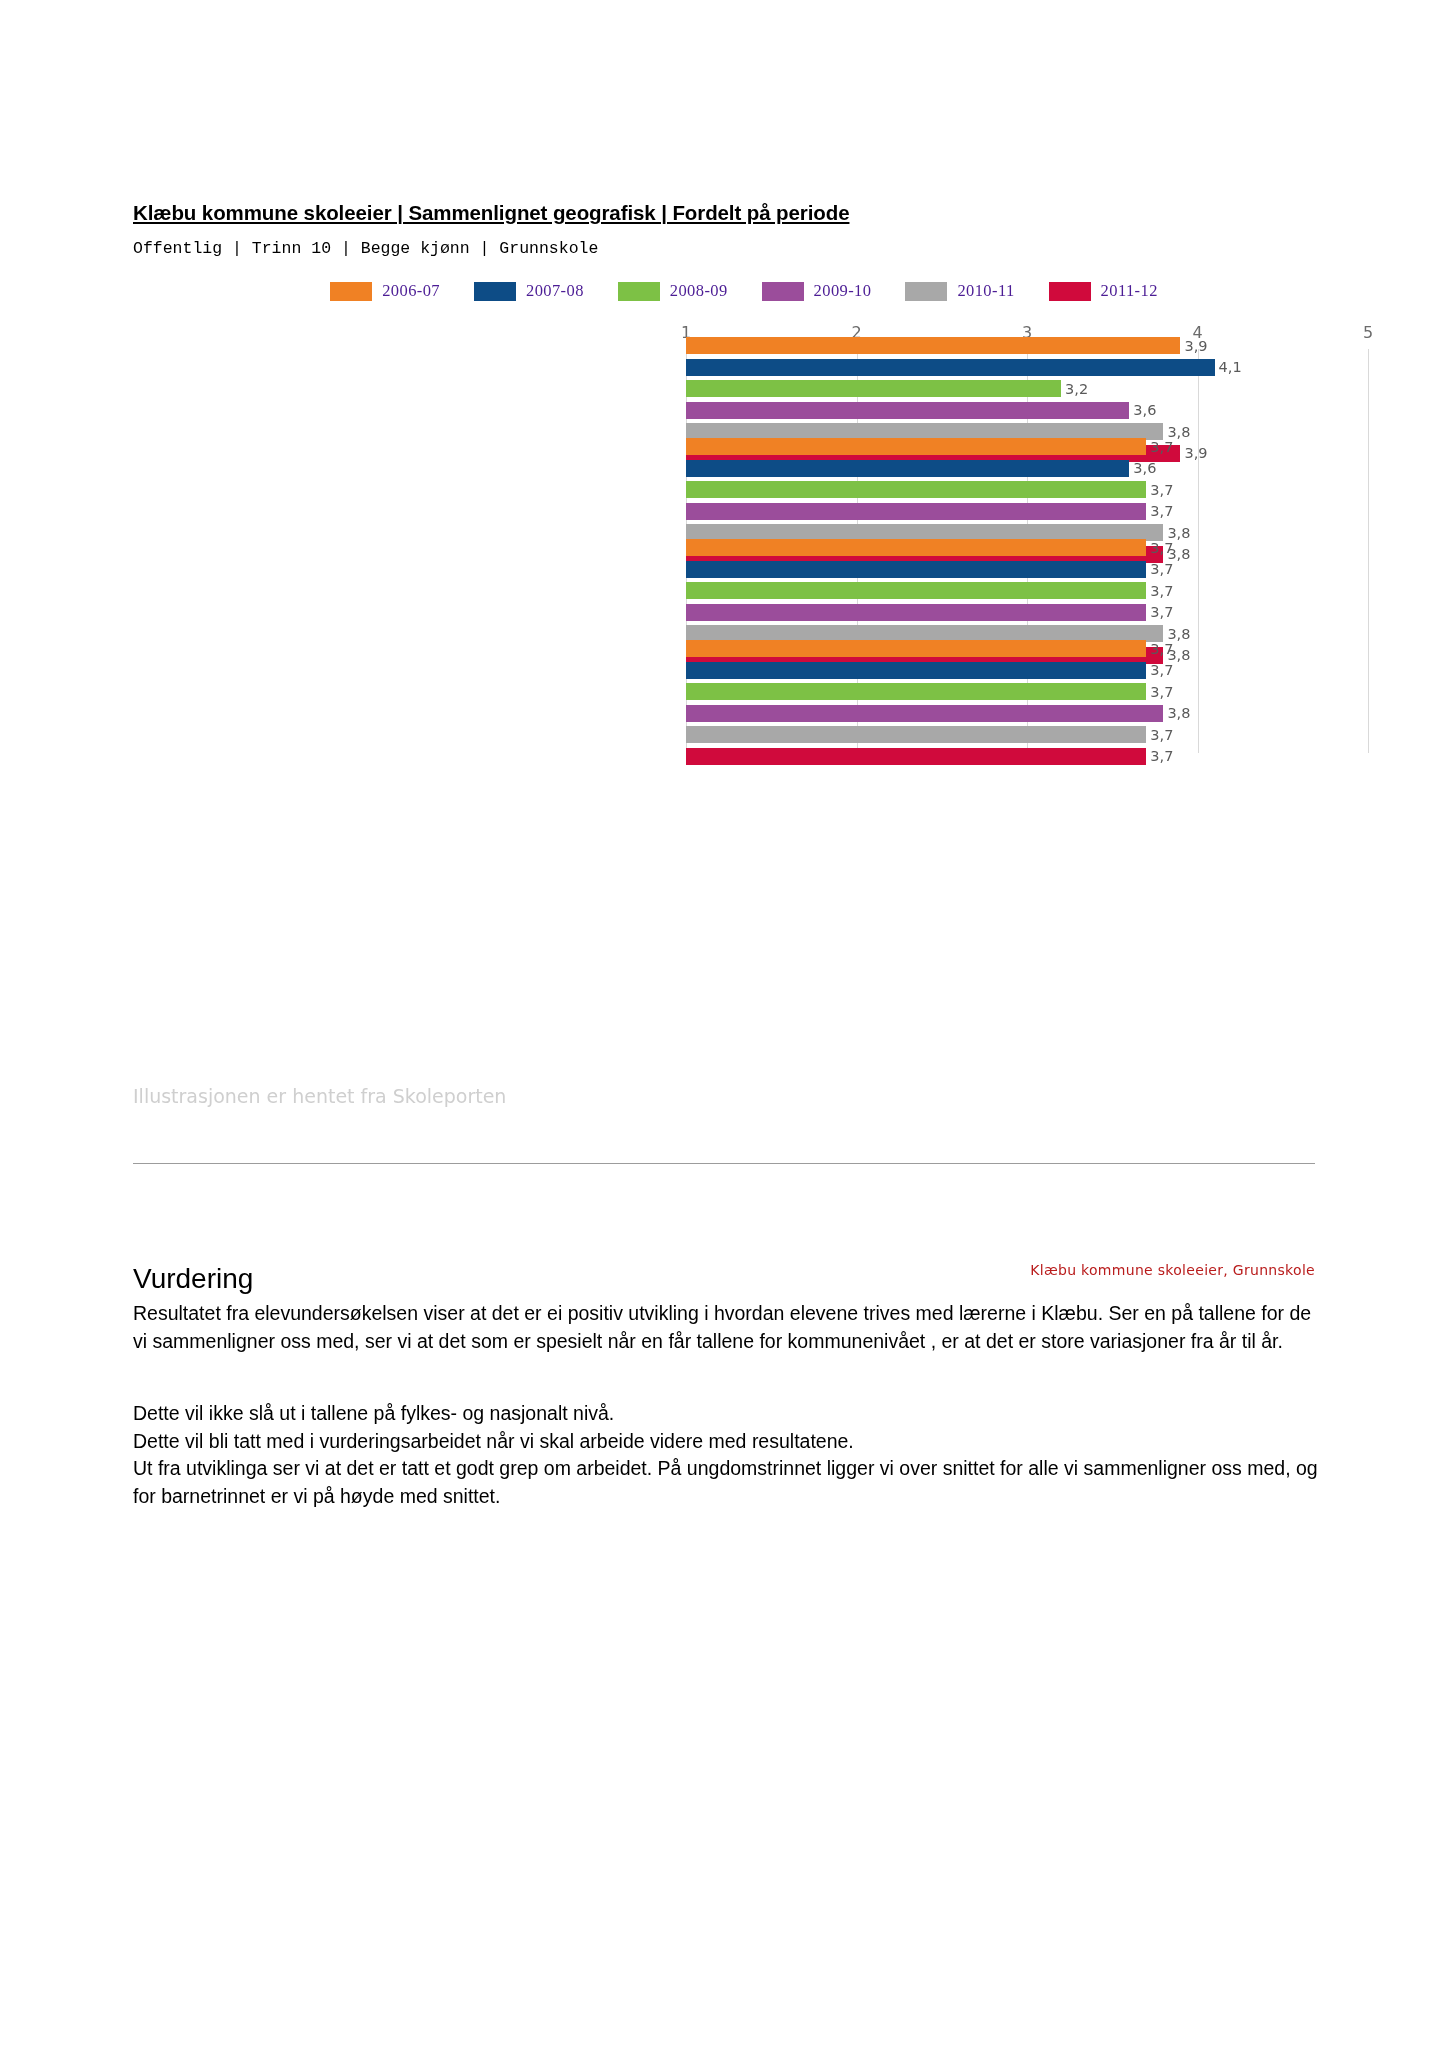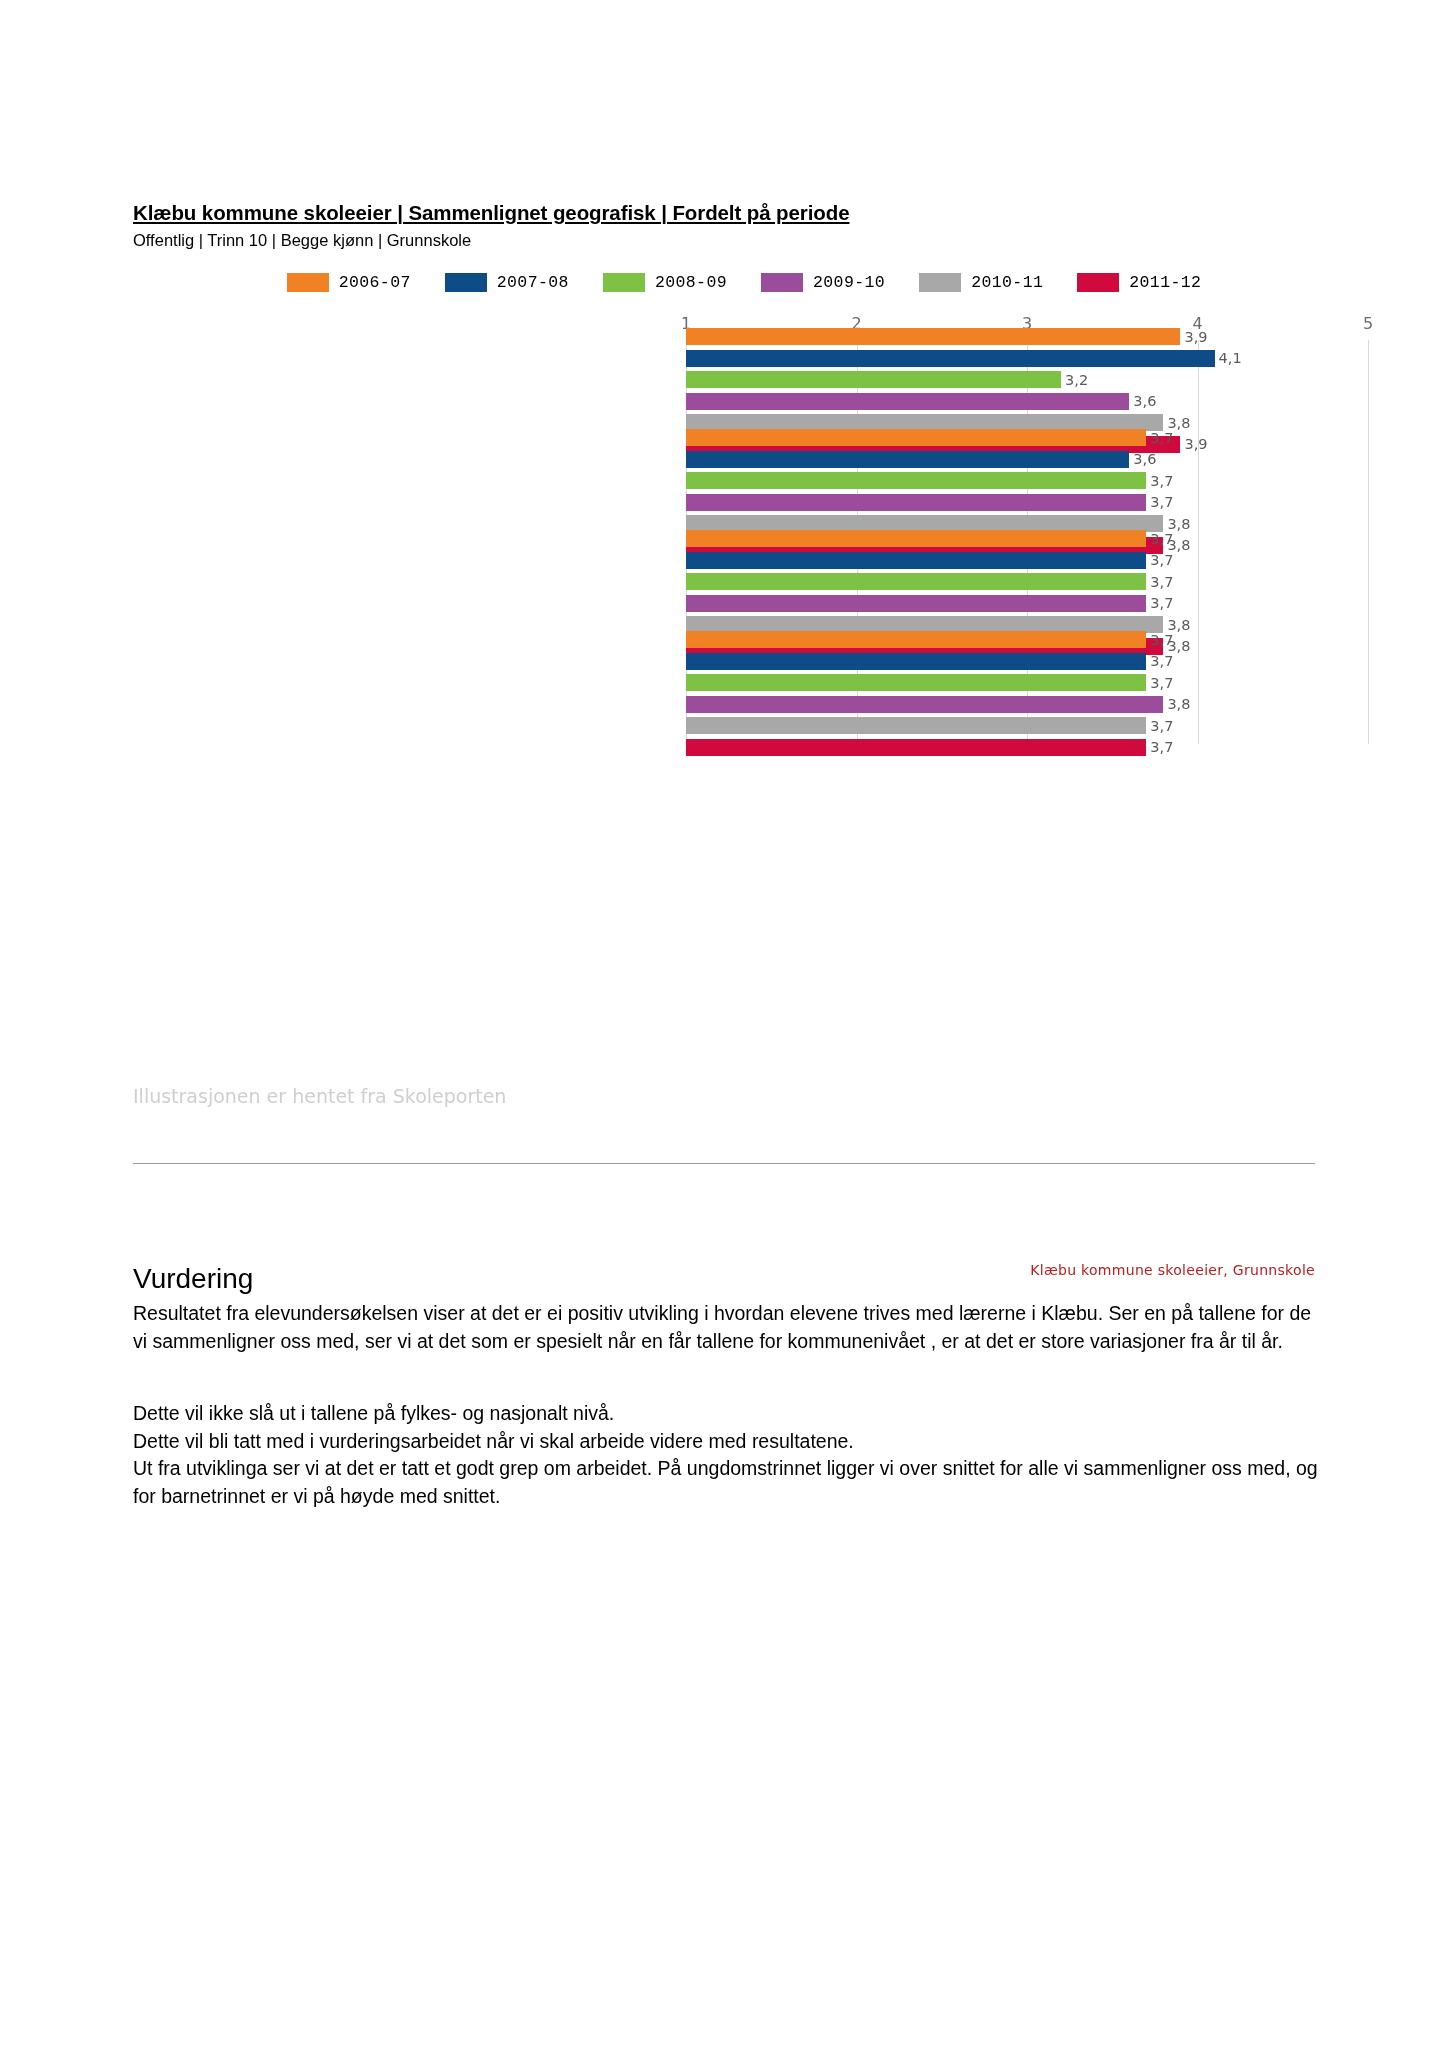--- a/index.html
+++ b/index.html
@@ -33,23 +33,24 @@
     font-size: 20.5px;
     font-weight: bold;
     letter-spacing: -0.1px;
     text-decoration: underline;
     white-space: nowrap;
     line-height: 1.25;
   }
   .chart-subtitle {
     font-size: 16.5px;
     font-weight: normal;
-    margin-top: 4px;
+    margin-top: 12px;
     white-space: nowrap;
     line-height: 1.3;
+    font-family: Liberation Mono, monospace;
   }
 
   
   .legend {
     display: flex;
     justify-content: center;
     align-items: center;
     gap: 34px;
     margin-top: 22px;
     padding-left: 40px;
@@ -59,22 +60,22 @@
     align-items: center;
     gap: 10px;
   }
   .legend-swatch {
     width: 42px;
     height: 19px;
     display: block;
   }
   .legend-label {
     font-size: 16.5px;
-    color: #000000;
-    font-family: Liberation Mono, monospace;
+    color: #4c1d95;
+    font-family: Liberation Serif, serif;
     letter-spacing: 0.4px;
     white-space: nowrap;
   }
 
   
   .chart-wrap {
     position: relative;
     margin-top: 22px;
     height: 430px;
   }

